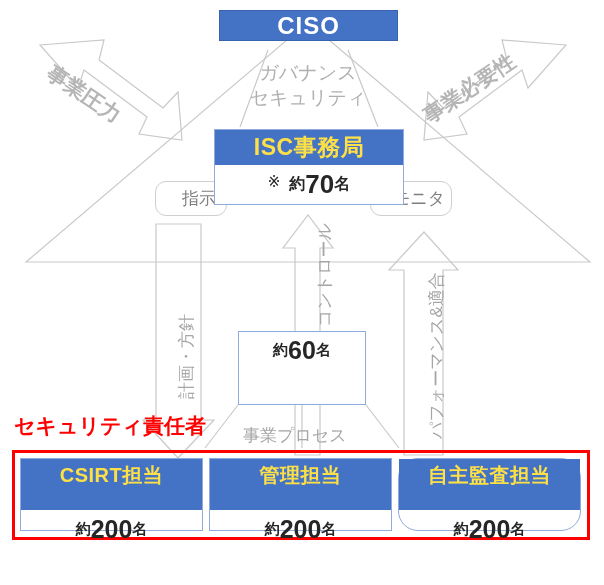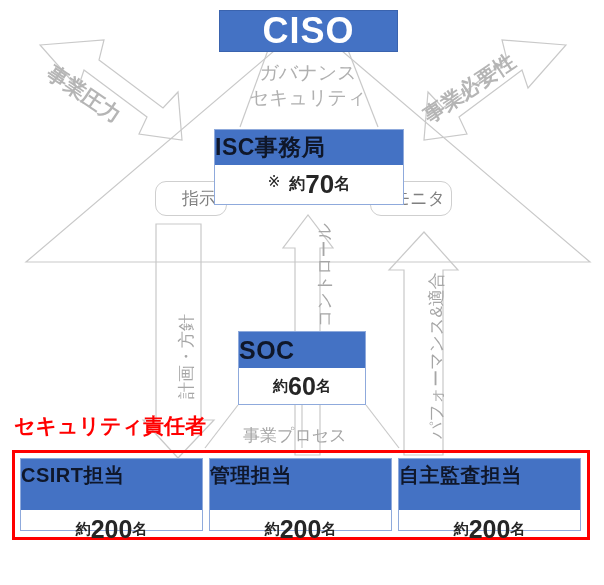--- a/index.html
+++ b/index.html
@@ -27,22 +27,23 @@
 
   
   .unit {
     position: absolute;
     background: #ffffff;
     border: 1px solid #8faadc;
     box-sizing: border-box;
   }
   .unit .unit-head {
     background: #4472C4;
-    color: #0f172a;
-    font-weight: bold;
+    color: #fde047;
+    font-weight: bold;
+    text-align: center;
     letter-spacing: 0.5px;
     white-space: nowrap;
     overflow: hidden;
   }
   .unit .unit-body {
     color: #262626;
     text-align: center;
     white-space: nowrap;
     display: flex;
     align-items: center;
@@ -52,24 +53,24 @@
     font-weight: bold;
   }
   .cpre, .csuf {
     font-weight: bold;
   }
 
   
   #ciso {
     position: absolute;
     left: 219px; top: 10px;
-    width: 179px; height: 42px;
+    width: 179px; height: 31px;
     background: #4472C4;
     color: #fff;
-    font-size: 36px;
+    font-size: 24px;
     font-weight: bold;
     letter-spacing: 1px;
     display: flex;
     align-items: center;
     justify-content: center;
     border: 1px solid #3a63ae;
     box-sizing: border-box;
   }
 
   
@@ -128,21 +129,21 @@
   }
   .bot .unit-body {
     height: 38px;
     font-size: 15px;
   }
   .bot .cnum { font-size: 25px; }
   .bot .cpre { font-size: 15px; }
   .bot .csuf { font-size: 15px; }
   #bot0 { left: 20px; }
   #bot1 { left: 209px; }
-  #bot2 { left: 398px; }
+  #bot2 { left: 398px; border-radius: 20px; }
 
   
   #red-rect {
     position: absolute;
     left: 12px; top: 450px;
     width: 578px; height: 90px;
     border: 3px solid #FF0000;
     box-sizing: border-box;
     background: transparent;
   }
@@ -296,21 +297,20 @@
         <span class="cnum">70</span>
         <span class="csuf">名</span>
     </div>
   </div>
 
   <div id="lab-plan" class="vlabel">計画・方針</div>
   <div id="lab-control" class="vlabel">コントロール</div>
   <div id="lab-perf" class="vlabel">パフォーマンス&amp;適合</div>
 
   <div id="soc" class="unit">
-    <div class="unit-head">SOC</div>
     <div class="unit-body">
       <span class="cpre">約</span>
         <span class="cnum">60</span>
         <span class="csuf">名</span>
     </div>
   </div>
 
   <div id="lab-process" class="glabel">事業プロセス</div>
 
   <div id="red-caption">セキュリティ責任者</div>

